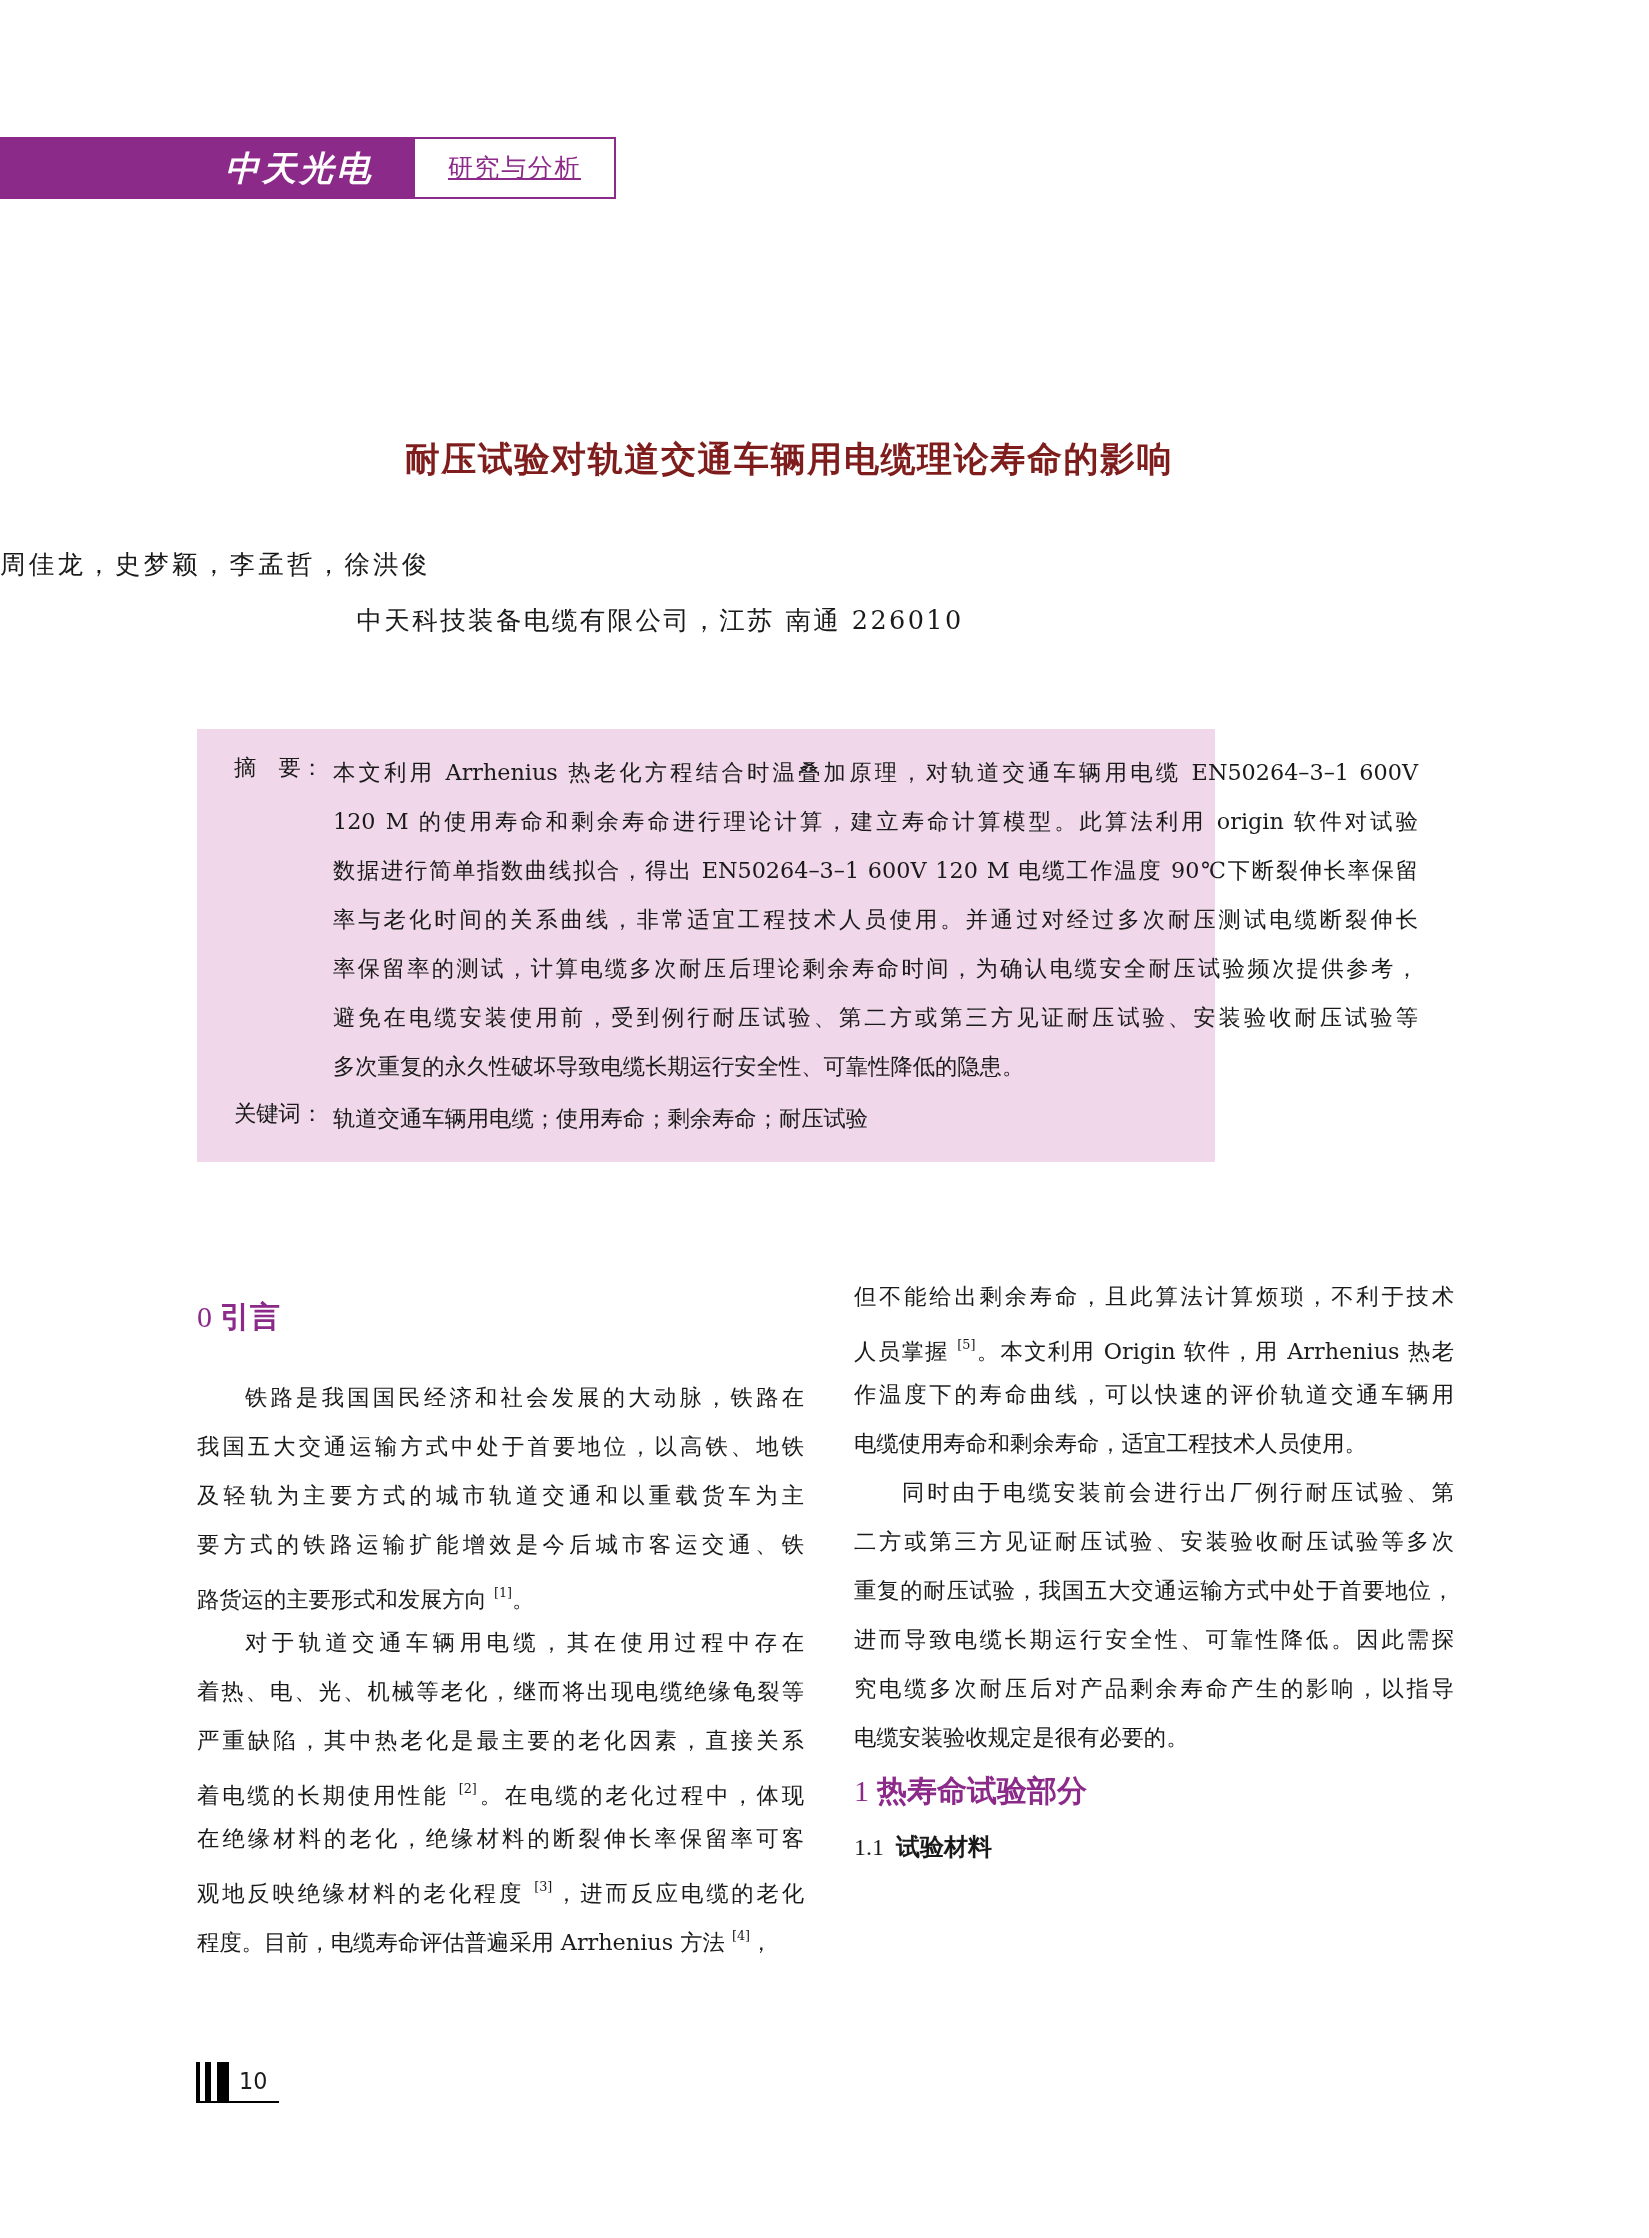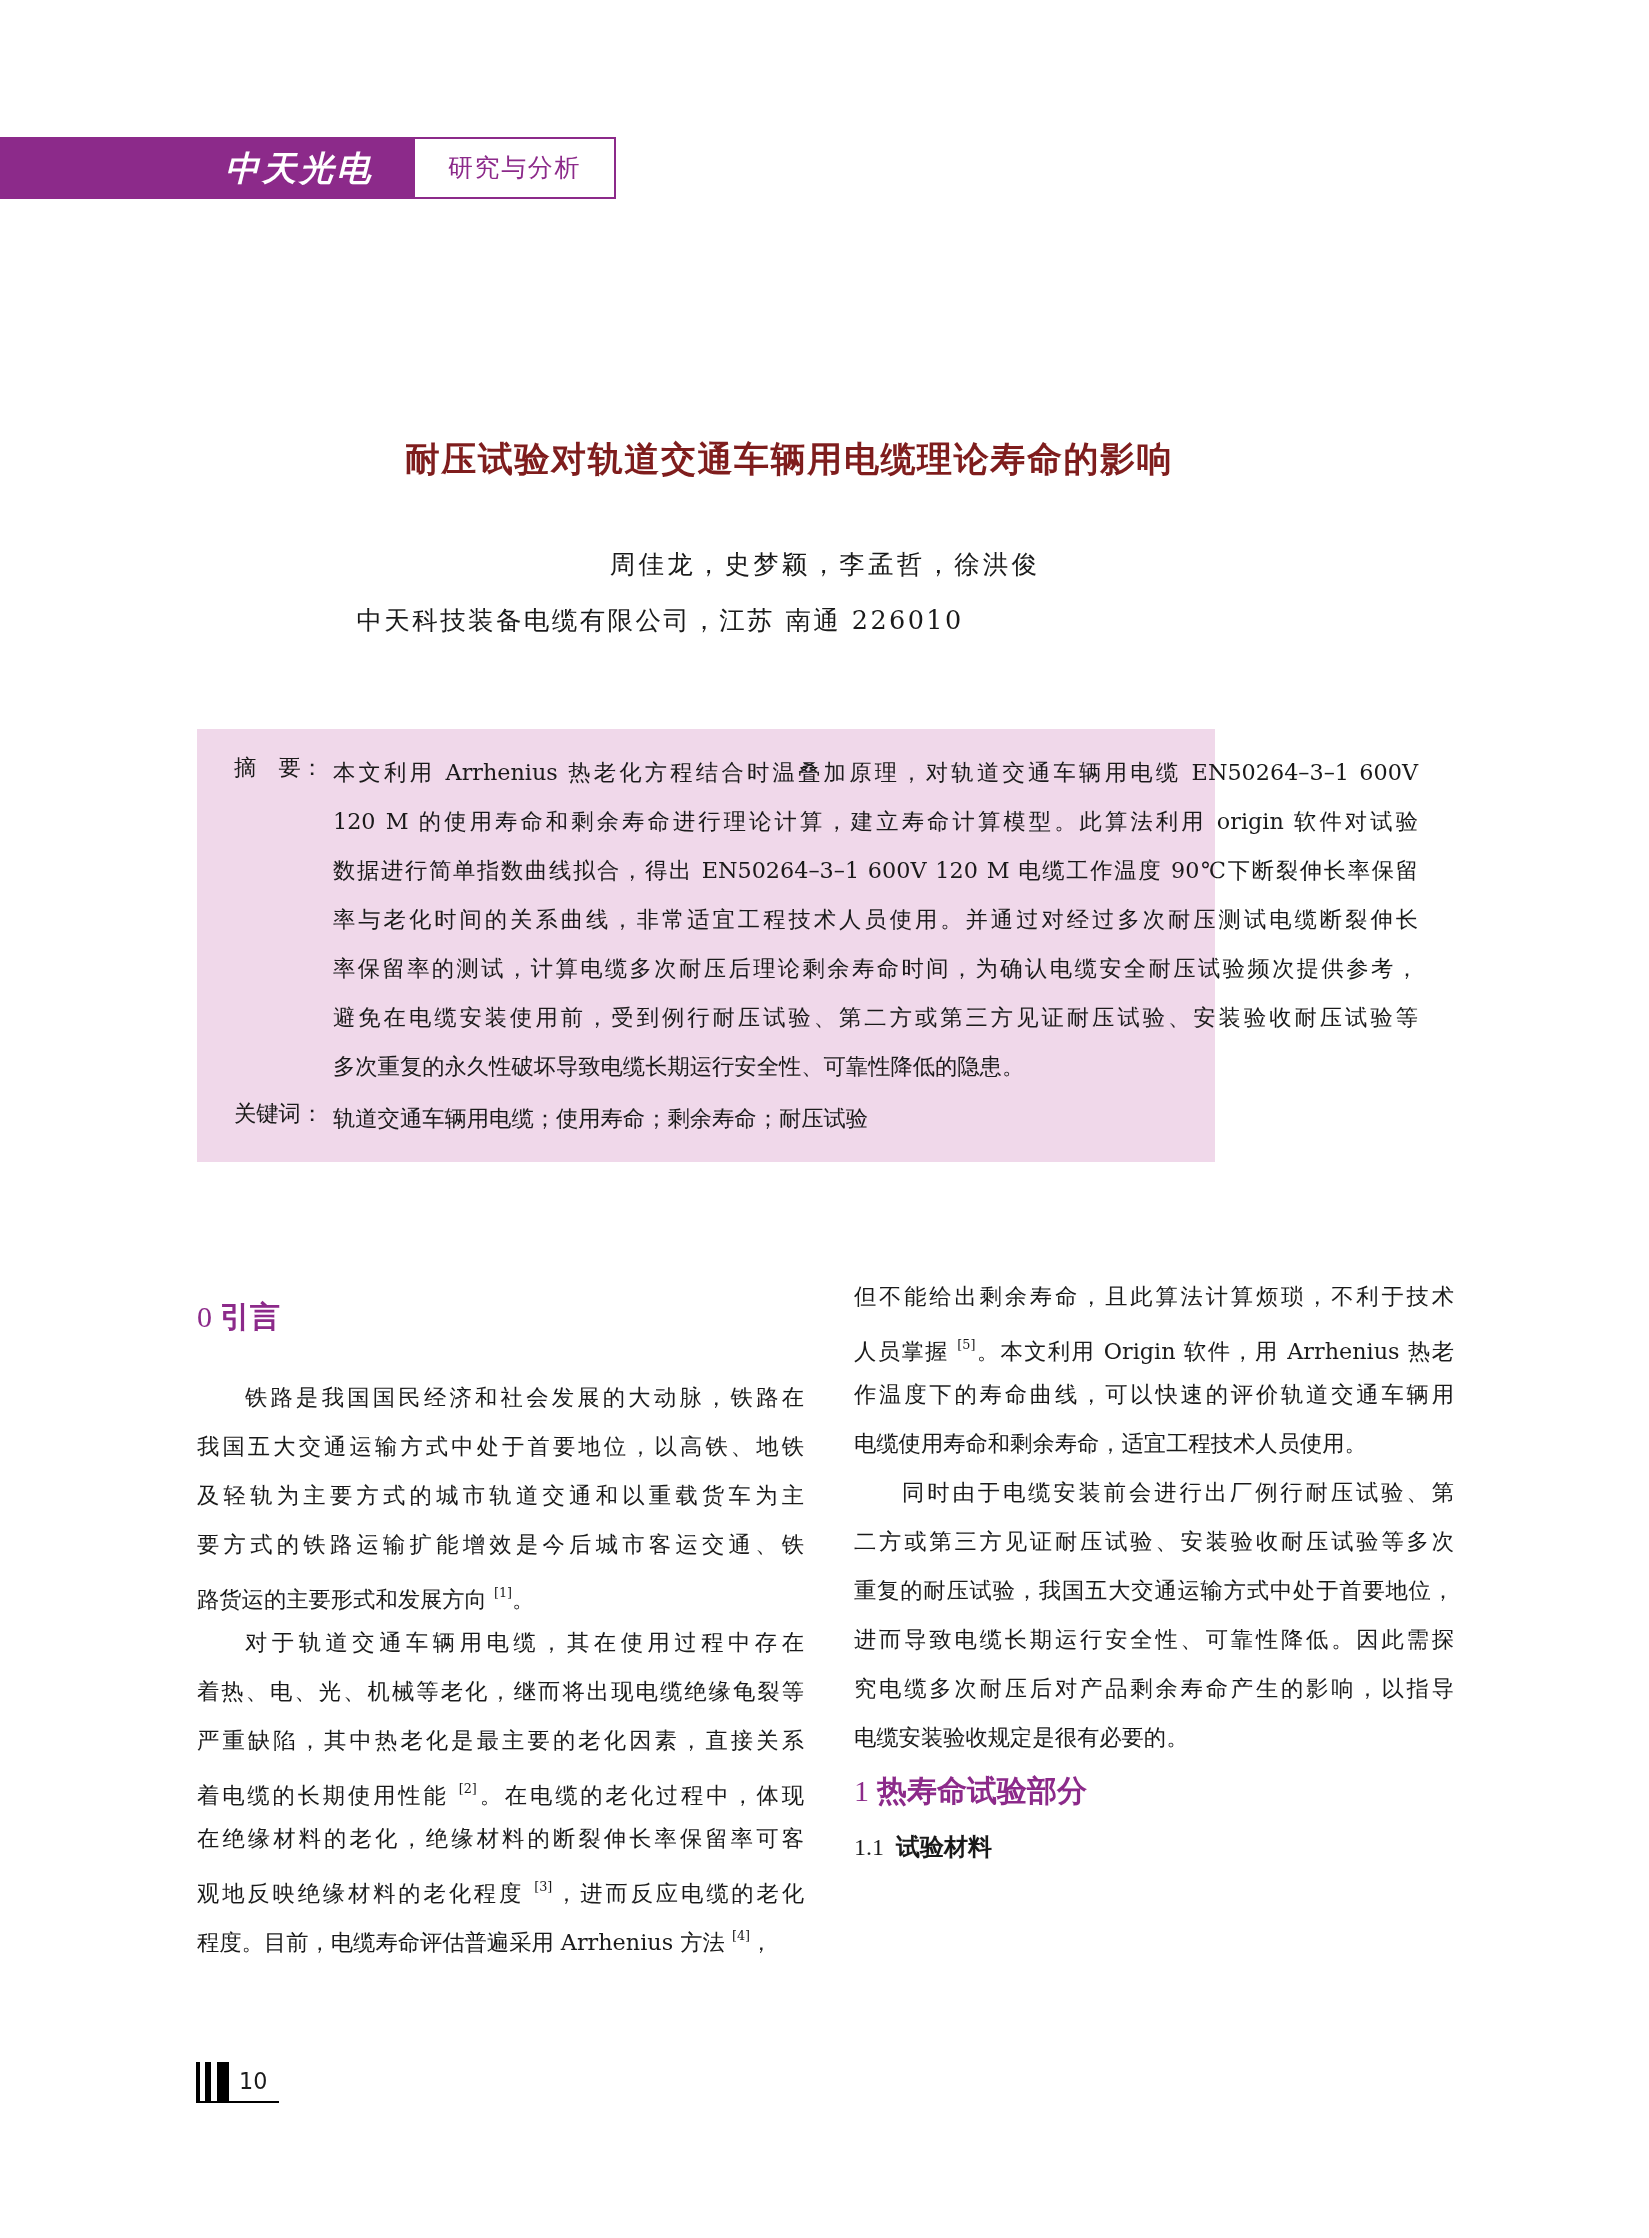--- a/index.html
+++ b/index.html
@@ -12,30 +12,30 @@
     }
     .header-logo {
       position: absolute; left: 225px; top: 148px; height: 40px;
       color: #ffffff; font-size: 34px; font-weight: bold; letter-spacing: 3.2px;
       font-family: "DejaVu Serif", serif; font-style: italic; line-height: 40px;
     }
     .header-section {
       position: absolute; left: 413px; top: 137px; width: 203px; height: 62px;
       border: 2.4px solid #8c2a8a; background: #ffffff;
       color: #8c2a8a; font-size: 25px; line-height: 57px; text-align: center;
-      font-family: "DejaVu Sans", sans-serif; letter-spacing: 1.6px;
+      font-family: "DejaVu Sans", sans-serif; letter-spacing: 1.6px; text-decoration: underline;
     }
 
     .title {
       position: absolute; left: 0; width: 1578px; top: 423px; text-align: center;
       color: #7f1d1d; font-size: 35px; font-weight: bold; line-height: 72px;
       font-family: "DejaVu Sans", sans-serif; letter-spacing: 1.6px;
     }
     .authors {
-      position: absolute; left: 0; width: 1650px; top: 544px; text-align: center;
+      position: absolute; left: 0; width: 1650px; top: 544px; 
       font-size: 25.5px; line-height: 40px; letter-spacing: 3.2px;
     }
     .affiliation {
       position: absolute; left: 0; width: 1320px; top: 600px; text-align: center;
       font-size: 25.5px; line-height: 40px; letter-spacing: 2.4px;
     }
 
     .abstract-box {
       position: absolute; left: 197px; top: 729px; width: 1018px; height: 433px;
       background: #f0d8ea;

